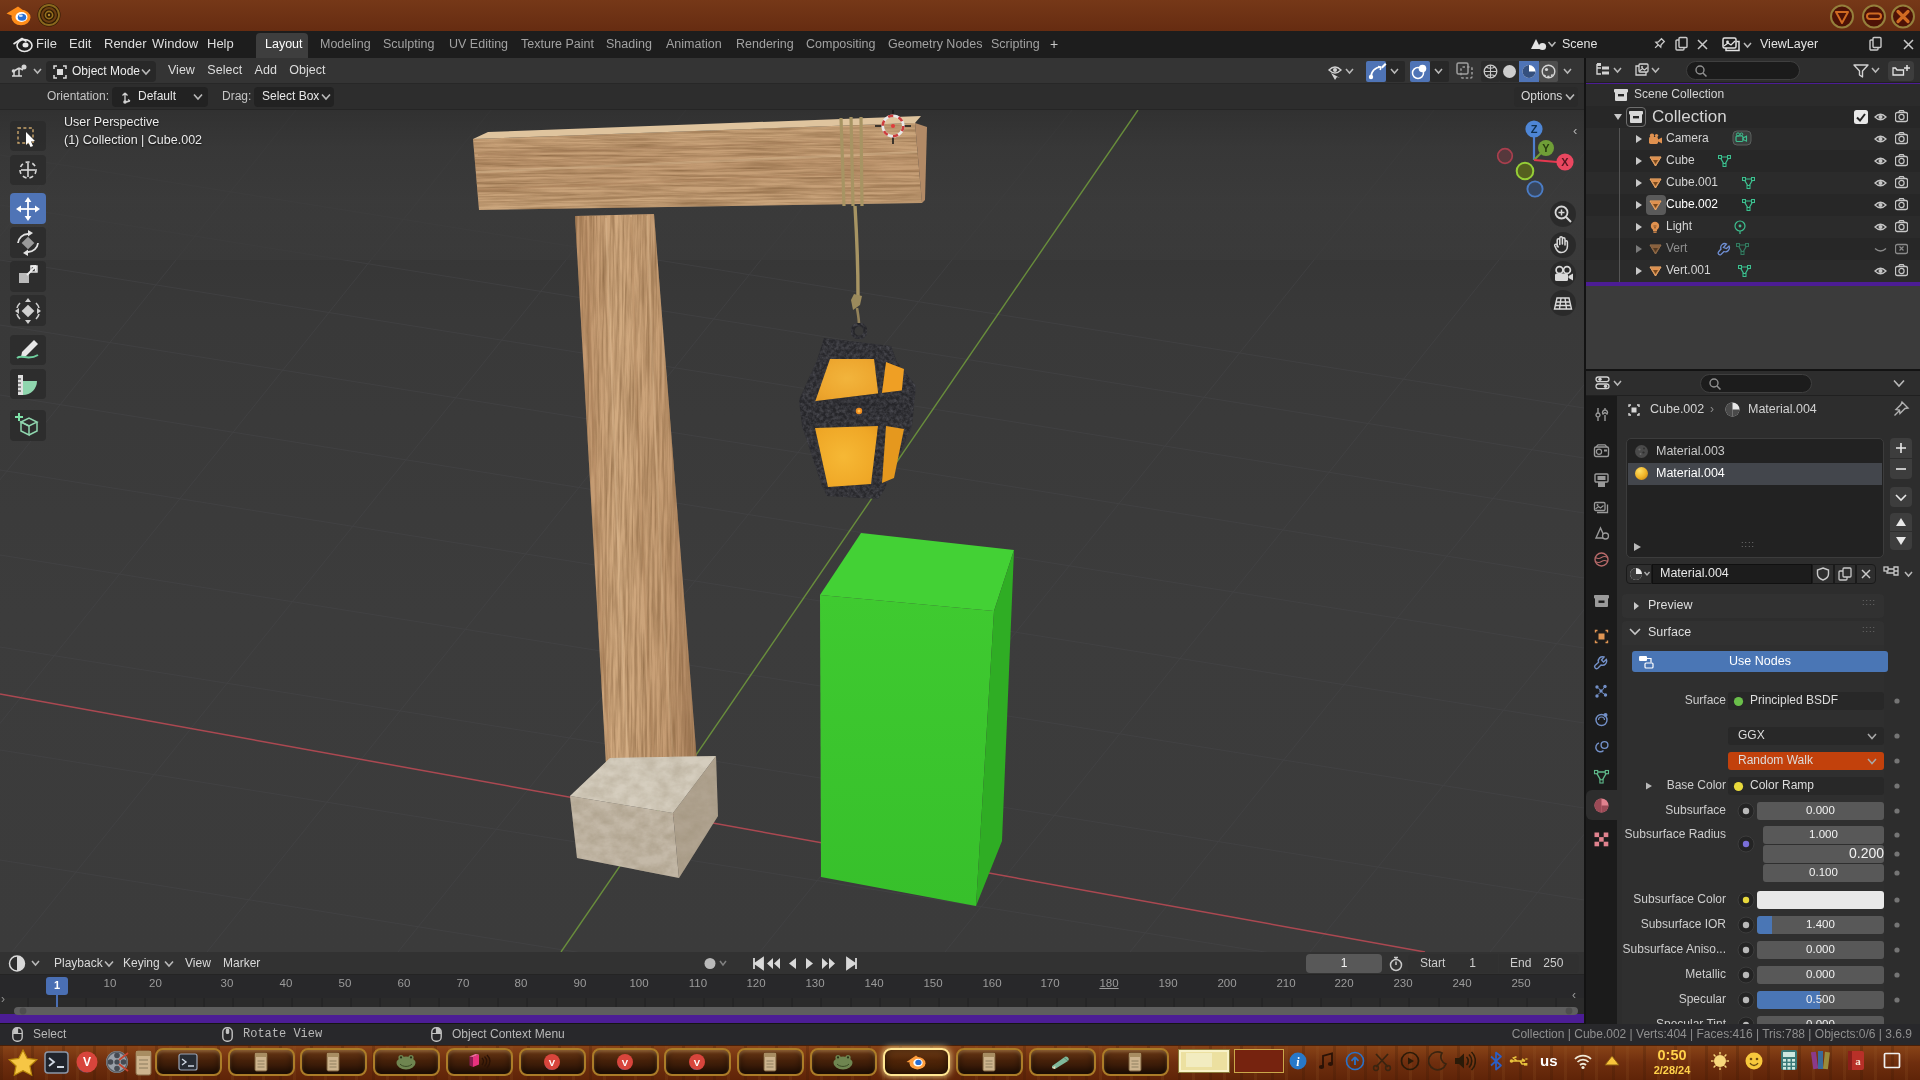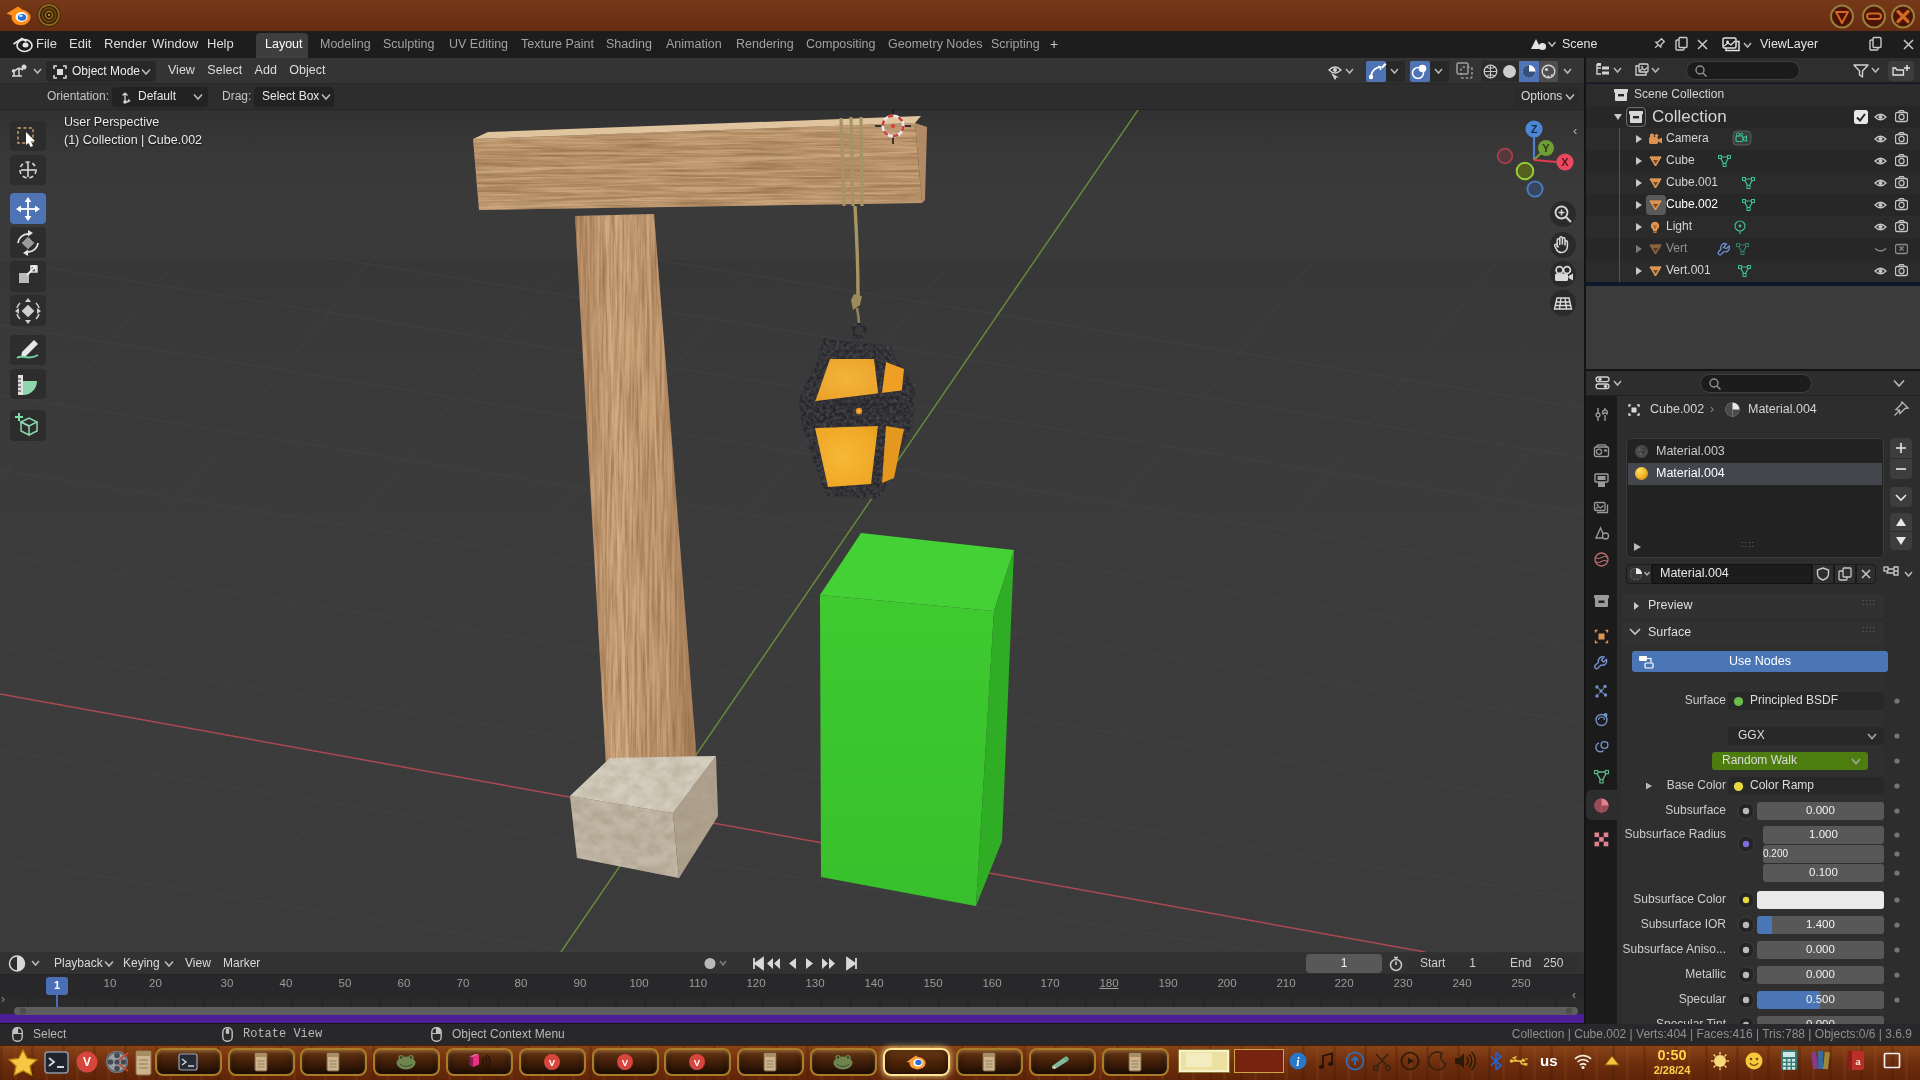--- a/index.html
+++ b/index.html
@@ -458,21 +458,21 @@
   <path d="M20.5 17 l4.5 -2.5 v7 l-4.5 -2.5 Z" fill="#dadada"></path>
  </g>
  <g transform="translate(0,89)">
   <circle cx="15" cy="15" r="13" fill="#282828" opacity="0.85"></circle>
   <path d="M9 10 h12 l2.5 11 h-17 Z M13 10 l-1.5 11 M17 10 l1.5 11 M8.2 14 h13.6 M7.5 17.5 h15" fill="none" stroke="#dadada" stroke-width="1.4"></path>
  </g>
 </svg>
 <div class="tx" style="left:1573px;top:123px;color:#b0b0b0;font-size:13px;">‹</div>
 </div>
 
-<div id="outliner" class="abs" style="left:1586px;top:58px;width:334px;height:228px;background:#0f172a;">
+<div id="outliner" class="abs" style="left:1586px;top:58px;width:334px;height:228px;background:#4c1d95;">
 <div class="abs" style="left:0;top:0;width:334px;height:25px;background:#2e2e2e;border-bottom:1px solid #202020;box-sizing:border-box;"></div>
 <svg class="abs" style="left:8px;top:3px" width="88" height="19" viewBox="0 0 88 19">
  <path d="M3 3 v10 h4 M3 7 h4" stroke="#d2d2d2" stroke-width="1.4" fill="none"></path>
  <rect x="8" y="5.5" width="7" height="3" fill="#d2d2d2"></rect>
         <rect x="8" y="10.5" width="7" height="3" fill="#d2d2d2"></rect>
  <rect x="3" y="2" width="4" height="3" fill="#d2d2d2"></rect>
  <path d="M20 7 l3.5 4 l3.5 -4" fill="none" stroke="#b9b9b9" stroke-width="1.5"></path>
  <g transform="translate(40,0)">
  <path d="M2 14 v-9 l3 0 l1.5 2 h5.5 v7 Z" fill="none" stroke="#d2d2d2" stroke-width="1.3"></path>
  <rect x="5" y="3" width="9" height="8" rx="1" fill="#2e2e2e" stroke="#d2d2d2" stroke-width="1.3"></rect>
@@ -939,21 +939,21 @@
       </svg>
 <div class="abs" style="left:142px;top:356px;width:156px;height:18px;background:#282828;border-radius:3px;">
         <div class="tx" style="left:10px;top:0;height:18px;line-height:17px;color:#dcdcdc;font-size:12px;">GGX</div>
         <svg class="abs" style="left:138px;top:6px" width="12" height="8" viewBox="0 0 12 8">
           <path d="M2 1 l4 4.5 l4 -4.5" fill="none" stroke="#a9a9a9" stroke-width="1.5"></path>
         </svg>
       </div>
 <svg class="abs" style="left:306px;top:360px" width="10" height="10" viewBox="0 0 10 10">
         <circle cx="5" cy="5" r="2.6" fill="#757575"></circle>
       </svg>
-<div class="abs" style="left:126px;top:381px;width:156px;height:18px;background:#4d7c0f;border-radius:3px;">
+<div class="abs" style="left:142px;top:381px;width:156px;height:18px;background:#c2410c;border-radius:3px;">
         <div class="tx" style="left:10px;top:0;height:18px;line-height:17px;color:#dcdcdc;font-size:12px;">Random Walk</div>
         <svg class="abs" style="left:138px;top:6px" width="12" height="8" viewBox="0 0 12 8">
           <path d="M2 1 l4 4.5 l4 -4.5" fill="none" stroke="#a9a9a9" stroke-width="1.5"></path>
         </svg>
       </div>
 <svg class="abs" style="left:306px;top:385px" width="10" height="10" viewBox="0 0 10 10">
         <circle cx="5" cy="5" r="2.6" fill="#757575"></circle>
       </svg>
 <svg class="abs" style="left:58px;top:410px" width="10" height="10" viewBox="0 0 10 10">
         <path d="M2 1.5 l6 3.5 l-6 3.5 Z" fill="#b9b9b9"></path>
@@ -981,21 +981,21 @@
       </svg>
 <div class="tx" style="left:0px;top:455px;width:140px;height:18px;line-height:17px;text-align:right;color:#cdcdcd;font-size:12px;">Subsurface Radius</div>
 <svg class="abs" style="left:150px;top:464px" width="20" height="18" viewBox="0 0 20 18">
         <circle cx="10" cy="9" r="8" fill="#242424" stroke="#3c3c3c" stroke-width="1"></circle>
         <circle cx="10" cy="9" r="3.2" fill="#7a6fd8"></circle>
       </svg>
 <div class="abs" style="left:177px;top:455px;width:121px;height:18px;background:#585858;border-radius:3px;overflow:hidden;">
         <div class="tx" style="left:0;top:0;width:121px;height:18px;line-height:17px;text-align:center;color:#f2f2f2;font-size:11.5px;">1.000</div>
       </div>
 <div class="abs" style="left:177px;top:474px;width:121px;height:18px;background:#585858;border-radius:3px;overflow:hidden;">
-        <div class="tx" style="left:0;top:0;width:121px;height:18px;line-height:17px;text-align:left;color:#f2f2f2;font-size:10px;">0.200</div>
+        <div class="tx" style="left:0;top:0;width:121px;height:18px;line-height:17px;text-align:right;color:#f2f2f2;font-size:14px;">0.200</div>
       </div>
 <div class="abs" style="left:177px;top:493px;width:121px;height:18px;background:#585858;border-radius:3px;overflow:hidden;">
         <div class="tx" style="left:0;top:0;width:121px;height:18px;line-height:17px;text-align:center;color:#f2f2f2;font-size:11.5px;">0.100</div>
       </div>
 <svg class="abs" style="left:306px;top:459px" width="10" height="10" viewBox="0 0 10 10">
         <circle cx="5" cy="5" r="2.6" fill="#757575"></circle>
       </svg>
 <svg class="abs" style="left:306px;top:478px" width="10" height="10" viewBox="0 0 10 10">
         <circle cx="5" cy="5" r="2.6" fill="#757575"></circle>
       </svg>

